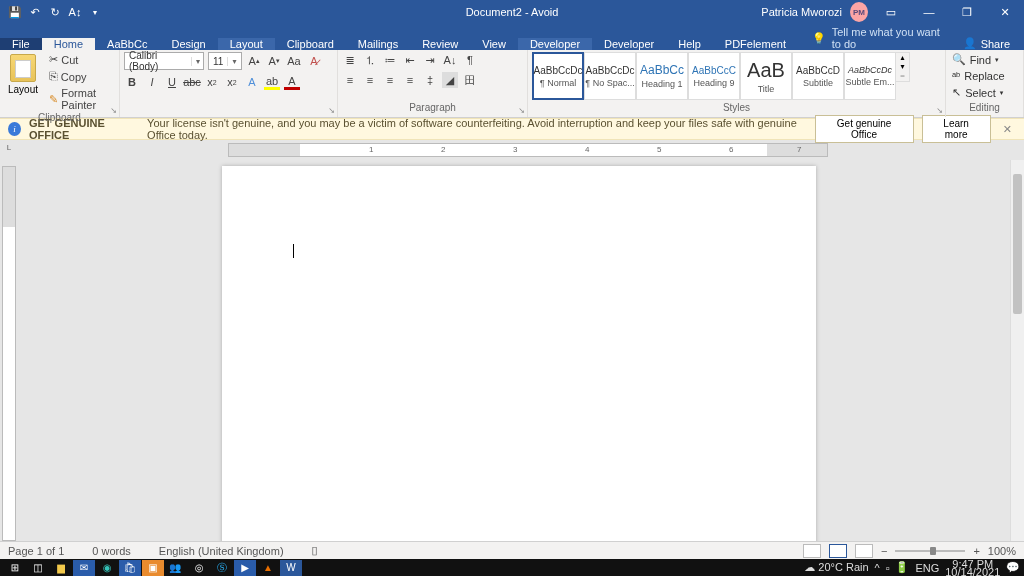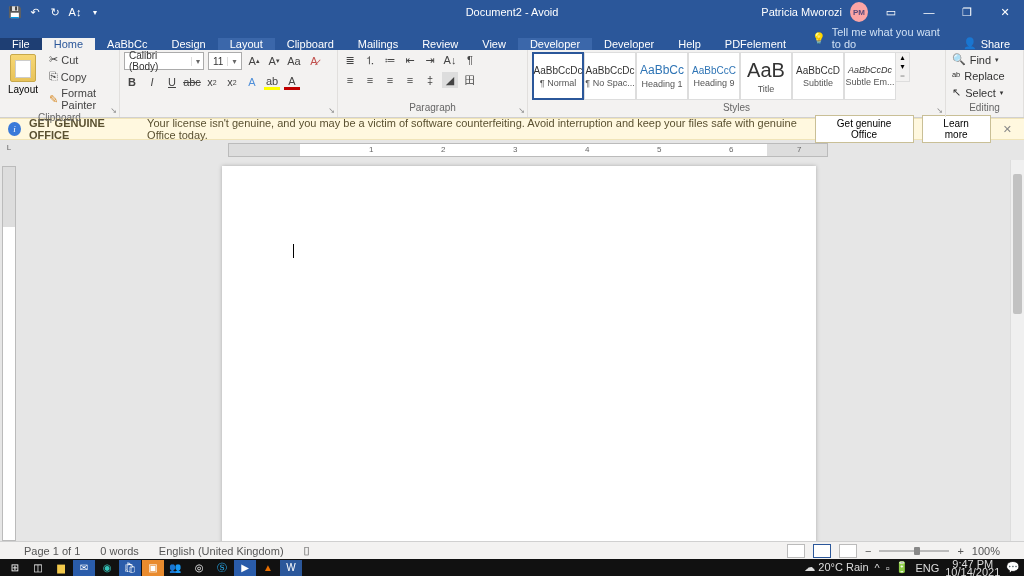--- a/index.html
+++ b/index.html
@@ -55,21 +55,21 @@
 .workspace{position:absolute;top:160px;bottom:35px;left:0;right:0;background:#e6e6e6;display:flex}
 .v-ruler{width:18px;background:#e6e6e6;display:flex;flex-direction:column;align-items:center;padding-top:6px}
 .v-ruler-inner{width:14px;flex:1;background:#fff;border:1px solid #bbb;position:relative}
 .v-ruler-gray{position:absolute;left:0;right:0;top:0;height:60px;background:#ddd}
 .doc-area{flex:1;overflow:hidden;position:relative}
 .page{position:absolute;left:204px;top:6px;width:594px;height:760px;background:#fff;box-shadow:0 0 4px rgba(0,0,0,.25)}
 .cursor{position:absolute;left:71px;top:78px;width:1px;height:14px;background:#000;animation:blink 1s infinite}
 @keyframes blink{50%{opacity:0}}
 .scroll-v{position:absolute;right:0;top:160px;bottom:35px;width:14px;background:#f0f0f0;border-left:1px solid #ddd}
 .scroll-thumb{position:absolute;top:14px;left:2px;right:2px;height:140px;background:#c2c2c2;border-radius:2px}
-.statusbar{position:absolute;bottom:17px;left:0;right:0;height:18px;background:#f3f2f1;border-top:1px solid #d0d0d0;display:flex;align-items:center;padding:0 24px;font-size:10px;color:#555;gap:20px}
+.statusbar{position:absolute;bottom:17px;left:0;right:0;height:18px;background:#f3f2f1;border-top:1px solid #d0d0d0;display:flex;align-items:center;padding:0 8px;font-size:10px;color:#555;gap:28px}
 .status-right{margin-left:auto;display:flex;align-items:center;gap:8px}
 .view-btn{width:18px;height:14px;border:1px solid #bbb;background:#fff}
 .zoom-slider{width:70px;height:2px;background:#bbb;position:relative}
 .zoom-slider:before{content:"";position:absolute;left:50%;top:-3px;width:6px;height:8px;background:#888;border-radius:1px}
 .taskbar{position:absolute;bottom:0;left:0;right:0;height:17px;background:#111;display:flex;align-items:center;padding:0 4px}
 .tb-item{width:22px;height:16px;display:flex;align-items:center;justify-content:center;color:#fff;font-size:10px;margin-right:1px}
 .tb-right{margin-left:auto;display:flex;align-items:center;gap:6px;color:#ddd;font-size:9px}
 .tb-time{display:flex;flex-direction:column;align-items:center;line-height:8px;font-size:8px}
 </style>
 </head>

